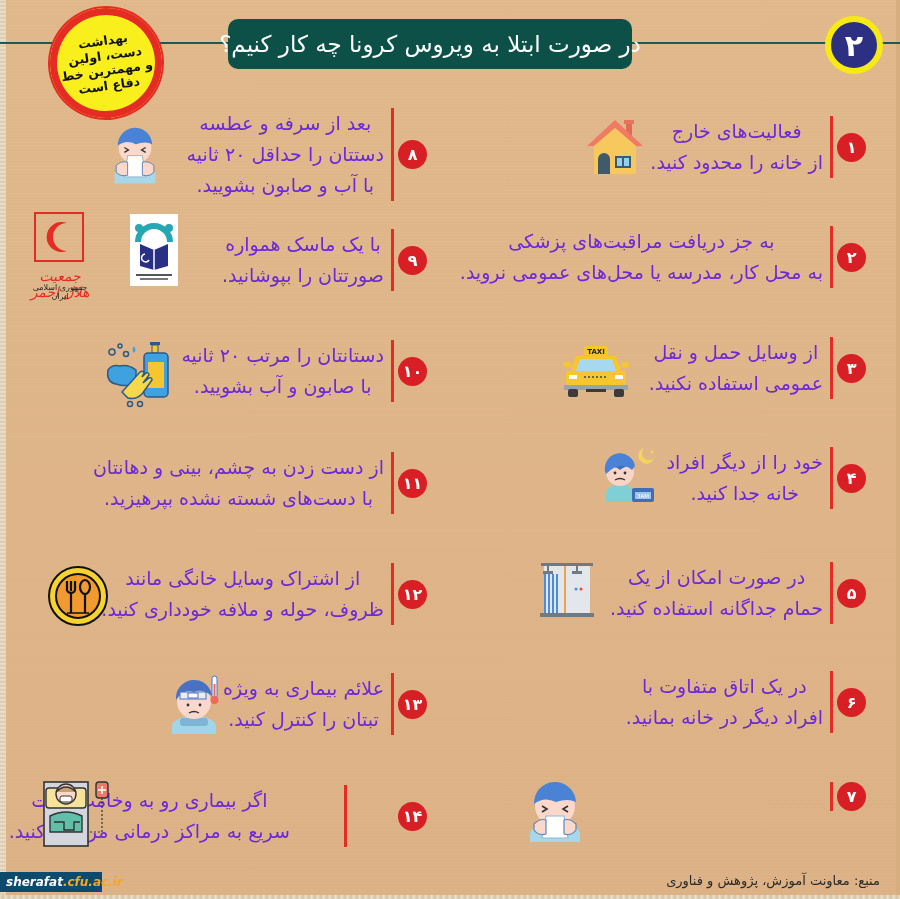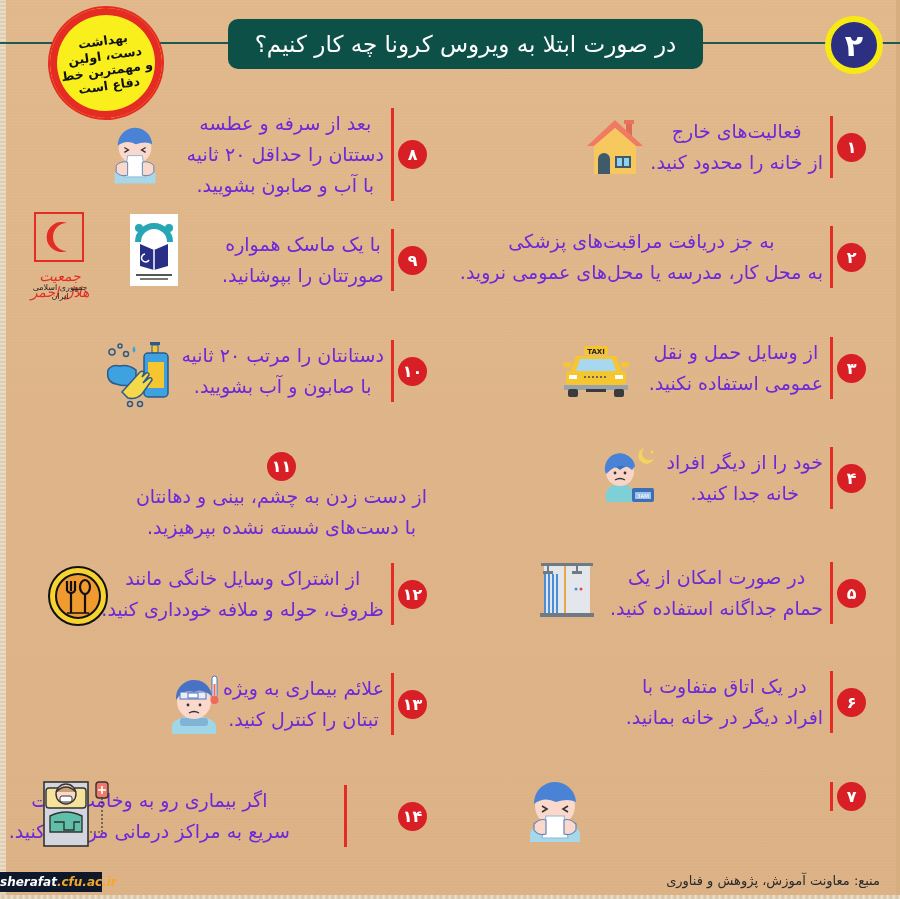--- a/index.html
+++ b/index.html
@@ -25,21 +25,21 @@
       position: absolute; left: 0; bottom: 0; width: 900px; height: 4px;
       background: repeating-linear-gradient(90deg, #e8dcc6 0px, #d3c1a2 3px, #efe5d4 6px);
     }
 
     
     .header-line {
       position: absolute; top: 42px; left: 0; width: 900px; height: 2px;
       background: #1e5a4d;
     }
     .title-box {
-      position: absolute; top: 19px; left: 228px; width: 475px; height: 50px;
+      position: absolute; top: 19px; left: 228px; width: 404px; height: 50px;
       background: #0c5048; border-radius: 10px;
       display: flex; align-items: center; justify-content: center;
       direction: rtl;
     }
     .title-text {
       color: #ffffff; font-size: 23px; font-family: "DejaVu Sans", sans-serif;
       white-space: nowrap;
     }
     .section-badge {
       position: absolute; top: 16px; left: 825px; width: 58px; height: 58px;
@@ -85,21 +85,21 @@
       position: absolute;
     }
 
     
     .source {
       position: absolute; top: 873px; right: 20px; direction: rtl;
       font-size: 13px; color: #2a2a2a;
     }
     .site-tag {
       position: absolute; top: 872px; left: 0; width: 102px; height: 20px;
-      background: #0f172a; display: flex; align-items: center; 
+      background: #0c4a6e; display: flex; align-items: center; padding-left: 6px;
       font-style: italic; font-weight: bold; font-size: 12px;
     }
     .site-a { color: #ffffff; }
     .site-b { color: #f2a92a; }
 
     .logo-rc {
       position: absolute; top: 212px; left: 34px; width: 50px; height: 50px;
       border: 2px solid #e42b24;
       display: flex; align-items: center; justify-content: center;
     }
@@ -208,21 +208,21 @@
   </div>
 </div>
 <div class="item" style="right:473px; top:340px;">
   <div class="badge">۱۰</div>
   <div class="bar"></div>
   <div class="text">
     <div>دستانتان را  مرتب ۲۰ ثانیه</div>
     <div>با صابون و آب بشویید.</div>
   </div>
 </div>
-<div class="item" style="right:473px; top:452px;flex-direction:column;">
+<div class="item" style="right:473px; top:452px;">
   <div class="badge">۱۱</div>
   <div class="bar"></div>
   <div class="text">
     <div>از دست زدن به چشم، بینی و دهانتان</div>
     <div>با دست‌های شسته نشده بپرهیزید.</div>
   </div>
 </div>
 <div class="item" style="right:473px; top:563px;">
   <div class="badge">۱۲</div>
   <div class="bar"></div>

